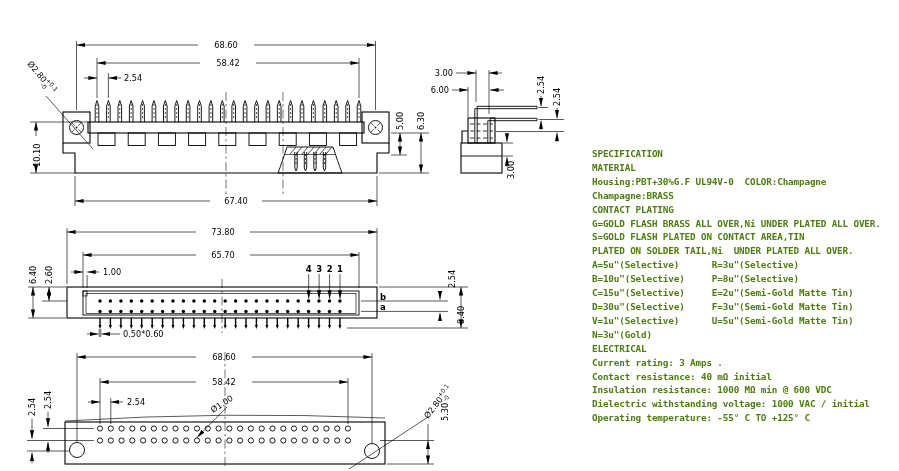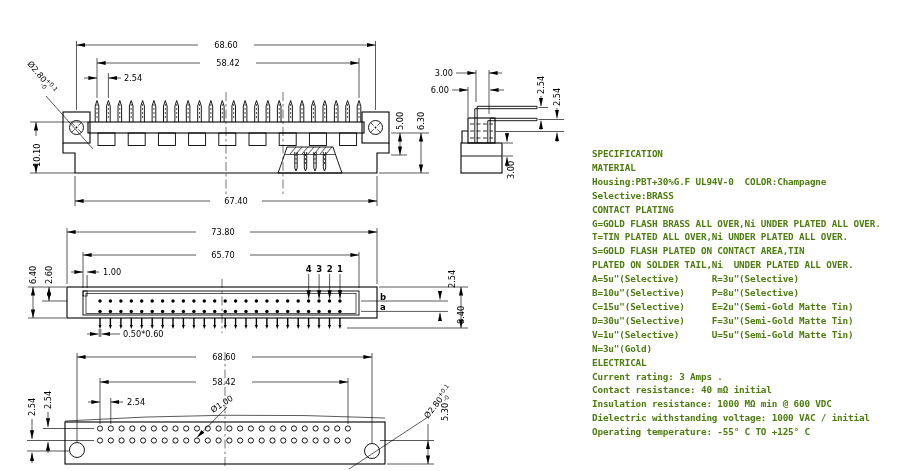--- a/index.html
+++ b/index.html
@@ -454,24 +454,23 @@
         <text class="dim">5.30</text>
       </g>
   </g>
 </svg>
 
 <div class="spec">
   <div>
       <div class="spec-line">SPECIFICATION</div>
       <div class="spec-line">MATERIAL</div>
       <div class="spec-line">Housing:PBT+30%G.F UL94V-0  COLOR:Champagne</div>
-      <div class="spec-line">Selective:BRASS</div>
+      <div class="spec-line">Champagne:BRASS</div>
       <div class="spec-line">CONTACT PLATING</div>
       <div class="spec-line">G=GOLD FLASH BRASS ALL OVER,Ni UNDER PLATED ALL OVER.</div>
-      <div class="spec-line">T=TIN PLATED ALL OVER,Ni UNDER PLATED ALL OVER.</div>
       <div class="spec-line">S=GOLD FLASH PLATED ON CONTACT AREA,TIN</div>
       <div class="spec-line">PLATED ON SOLDER TAIL,Ni  UNDER PLATED ALL OVER.</div>
       <div class="spec-line">A=5u"(Selective)      R=3u"(Selective)</div>
       <div class="spec-line">B=10u"(Selective)     P=8u"(Selective)</div>
       <div class="spec-line">C=15u"(Selective)     E=2u"(Semi-Gold Matte Tin)</div>
       <div class="spec-line">D=30u"(Selective)     F=3u"(Semi-Gold Matte Tin)</div>
       <div class="spec-line">V=1u"(Selective)      U=5u"(Semi-Gold Matte Tin)</div>
       <div class="spec-line">N=3u"(Gold)</div>
       <div class="spec-line">ELECTRICAL</div>
       <div class="spec-line">Current rating: 3 Amps .</div>

